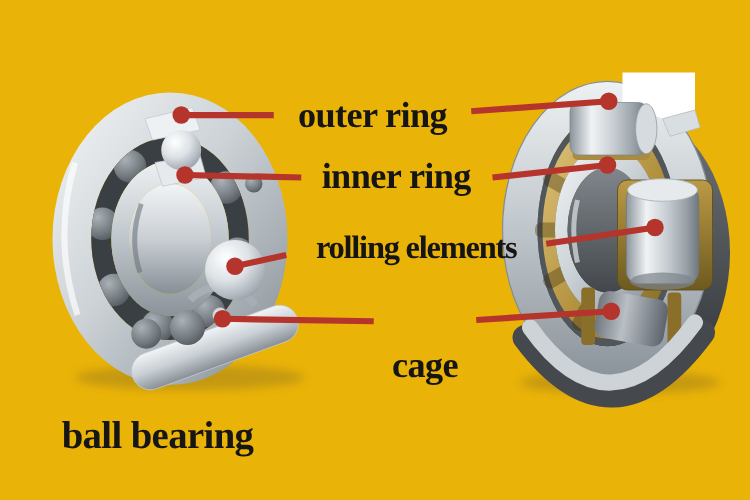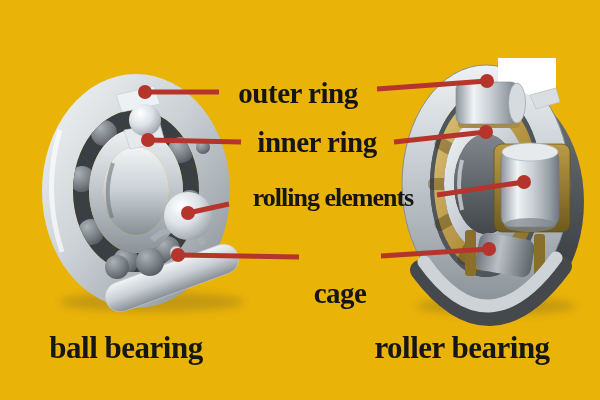--- a/index.html
+++ b/index.html
@@ -202,14 +202,13 @@
       </g>
     </g>
   </svg>
 
   <div class="lbl lbl-outer">outer ring</div>
   <div class="lbl lbl-rolling">rolling elements</div>
   <div class="lbl lbl-inner">inner ring</div>
   <div class="lbl lbl-cage">cage</div>
 
   <div class="caption caption-left">ball bearing</div>
-  <div class="caption caption-right">roller bearing</div>
 </div>
 
 </body></html>

